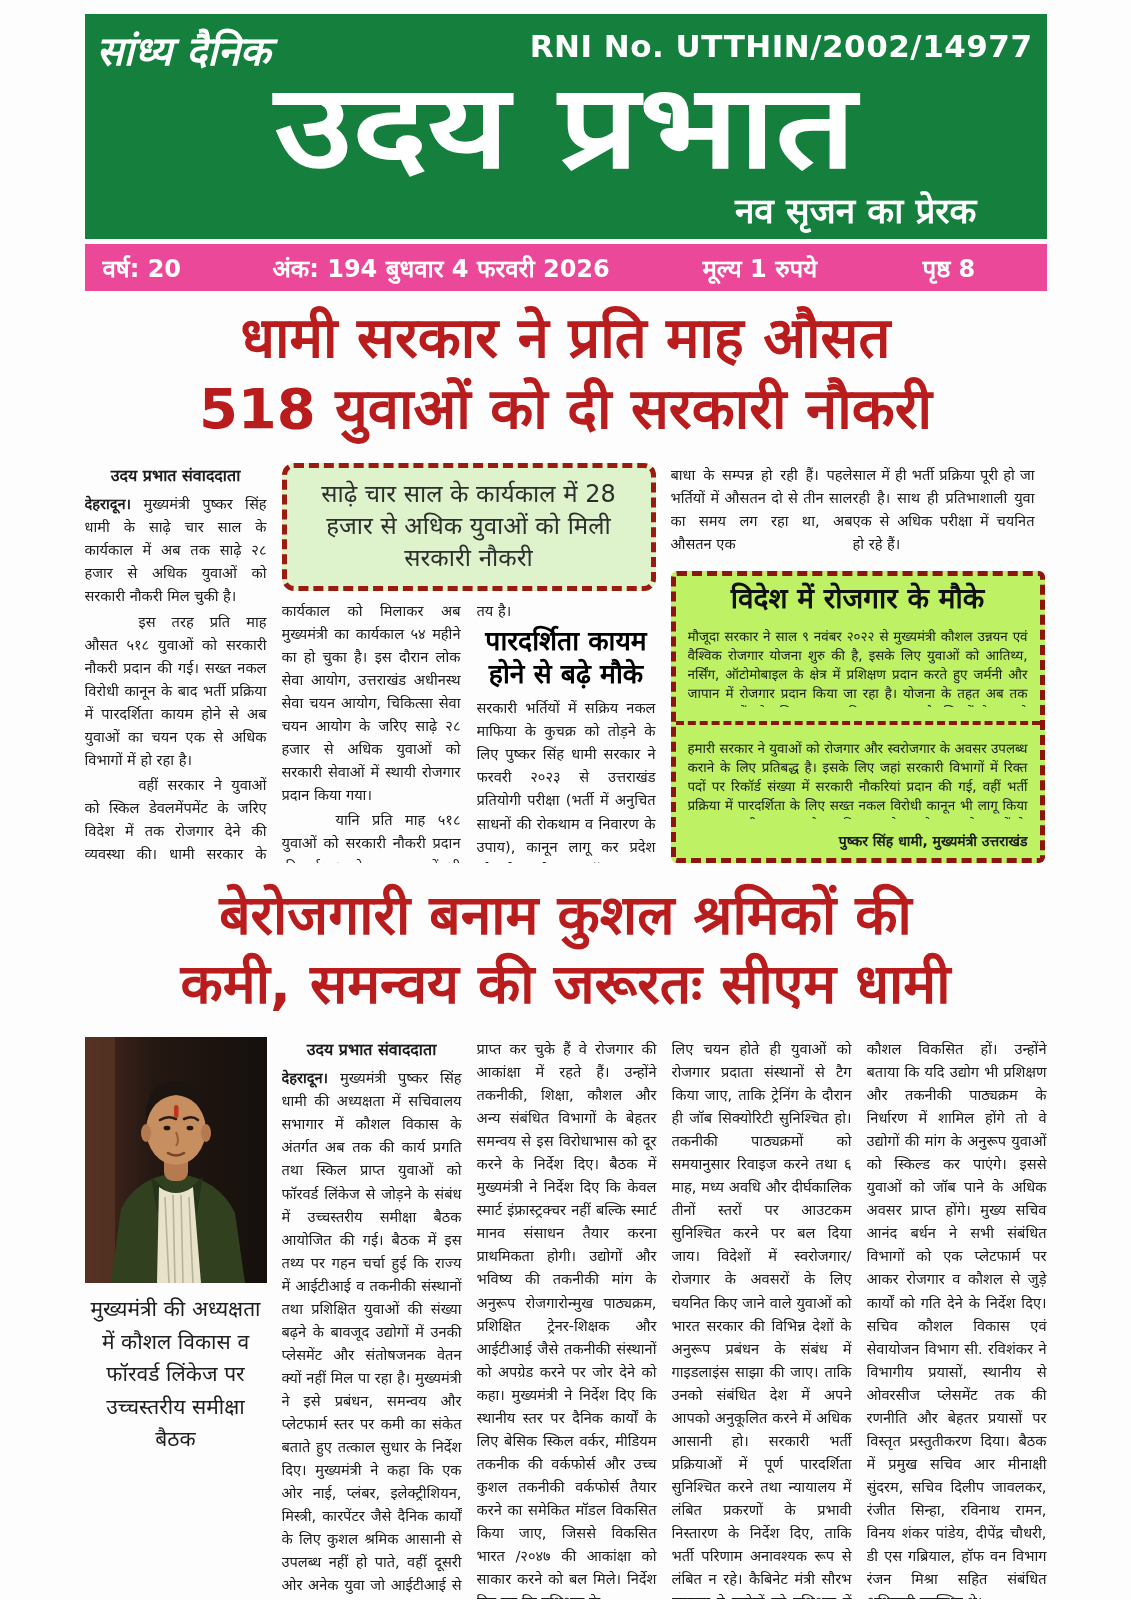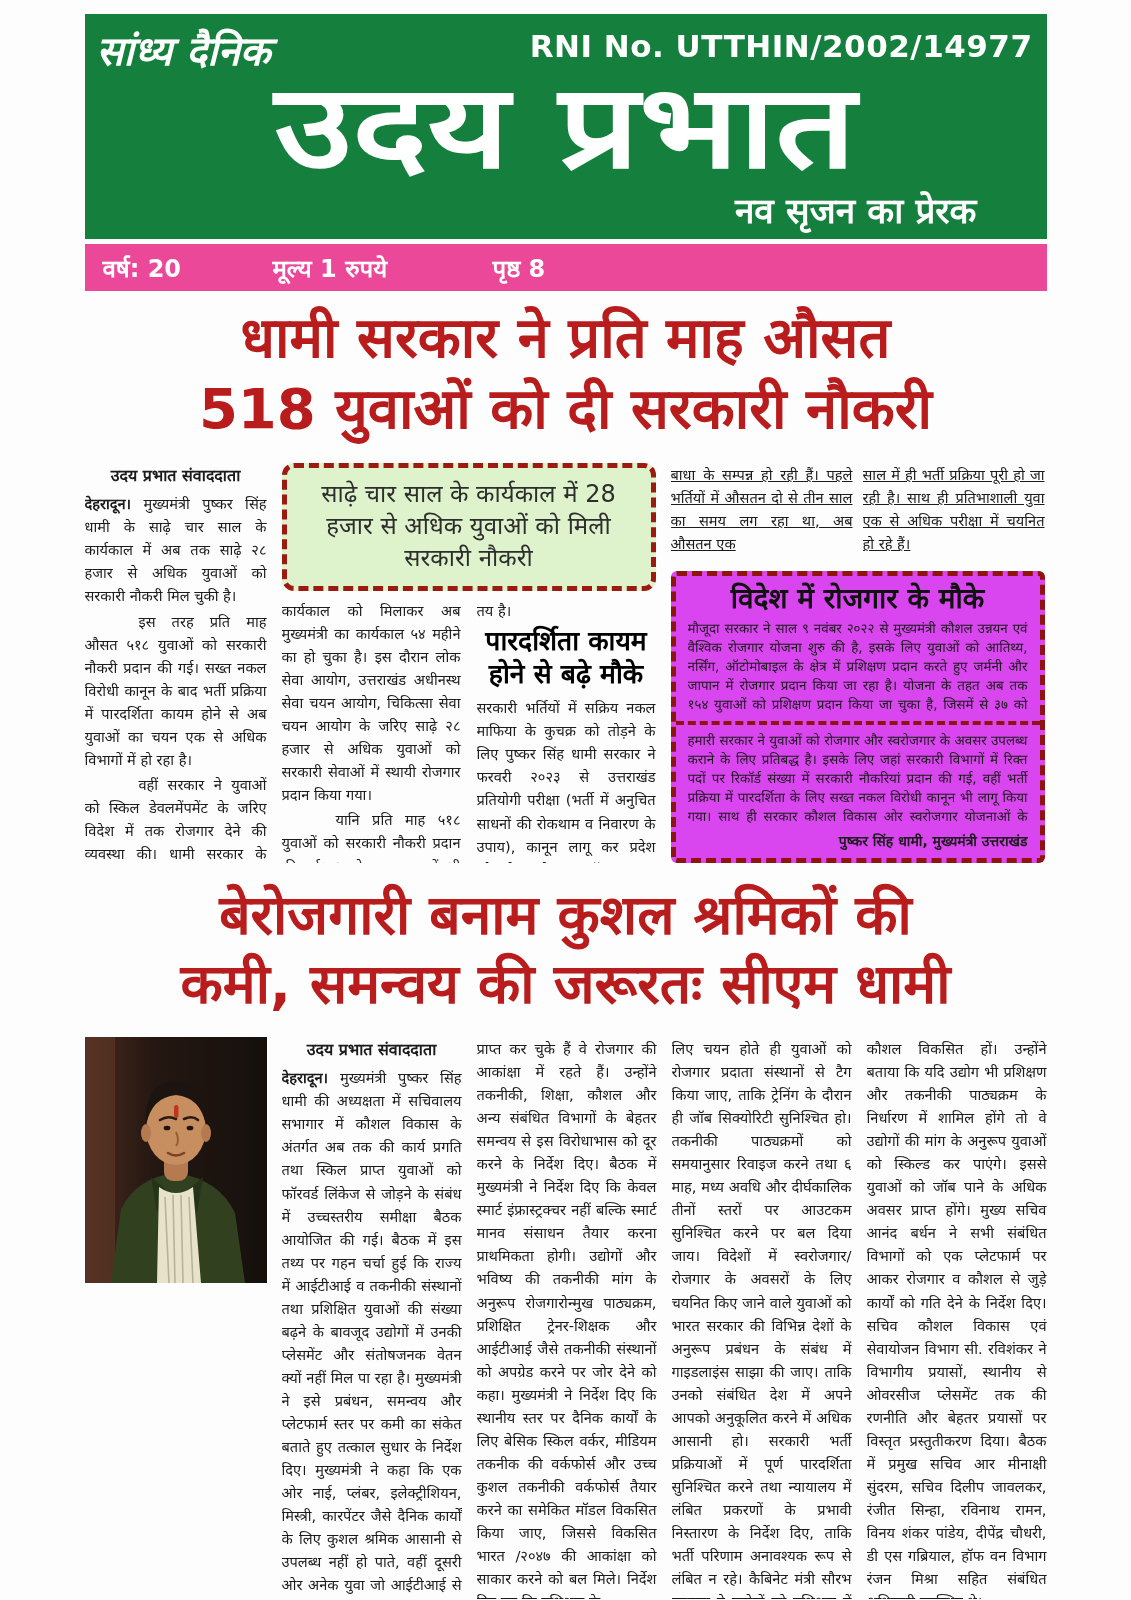--- a/index.html
+++ b/index.html
@@ -41,25 +41,25 @@
   .s1-cols { height:400px; }
   .midarea { width:374px; display:flex; flex-direction:column; }
   .midcols { display:flex; gap:16px; margin-top:8px; flex:1; overflow:hidden; }
   .midcols .txtcol { width:182px; }
 
   .greenbox { background:#def3cc; border:5px dashed #9b1b10; border-radius:12px; height:128px;
               display:flex; align-items:center; justify-content:center; text-align:center;
               font-size:24px; line-height:1.32; color:#2e2e2e; padding:6px 12px; }
 
   .rightarea { width:374px; display:flex; flex-direction:column; }
-  .rightcols { display:flex; gap:10px; height:102px; overflow:hidden;text-decoration:underline; }
+  .rightcols { display:flex; height:102px; overflow:hidden; }
   .rightcols .txtcol { width:182px; }
 
-  .pinkbox { margin-top:6px; flex:1; background:#d946ef; border:5px dashed #8e1410; border-radius:6px;
-             padding:8px 12px 8px 12px; overflow:hidden; display:flex; flex-direction:column; }
+  .pinkbox { margin-top:6px; flex:1; background:#bef264; border:5px dashed #8e1410; border-radius:6px;
+             padding:8px 12px 8px 12px; overflow:hidden; display:flex; flex-direction:column;gap:8px; }
   .pinkbox h3 { text-align:center; font-size:28px; font-weight:bold; color:#111; line-height:1.1; margin-bottom:4px; }
   .pinkbox p { font-size:13.4px; line-height:1.42; text-align:justify; overflow:hidden; }
   .pink-divider { border-top:4px dashed #8e1410; margin:6px -12px 6px -12px; }
   .attribution { margin-top:auto; text-align:right; font-weight:bold; font-size:14px; padding-top:4px; }
 
   .subhead { text-align:center; font-weight:bold; font-size:26.5px; line-height:1.25; margin:2px 0 6px 0; color:#000; }
 
   
   .s2-cols { height:562px; }
   .photo-col { width:182px; }
@@ -75,20 +75,21 @@
 
     <header class="masthead">
       <div class="edition">सांध्य दैनिक</div>
       <div class="rni">RNI No. UTTHIN/2002/14977</div>
       <h1 class="paper-title"><span>उदय प्रभात</span></h1>
       <div class="tagline">नव सृजन का प्रेरक</div>
     </header>
 
     <div class="infobar">
       <span class="ib-year">वर्ष: 20</span>
+      <span class="ib-issue">अंक: 194 बुधवार 4 फरवरी 2026</span>
       <span class="ib-price">मूल्य 1 रुपये</span>
       <span class="ib-pages">पृष्ठ 8</span>
     </div>
 
     <section>
       <h2 class="headline headline-1">
         <span>धामी सरकार ने प्रति माह औसत</span><br>
         <span>518 युवाओं को दी सरकारी नौकरी</span>
       </h2>
 
@@ -169,20 +170,21 @@
               <path d="M61 88 Q58 46 91 44 Q124 46 121 88 Q115 60 91 58 Q67 60 61 88 Z" fill="#1c1410"></path>
               <path d="M75 83 q8 -5 16 -1" stroke="#2a1a12" stroke-width="2.6" fill="none" stroke-linecap="round"></path>
               <path d="M99 82 q8 -4 14 1" stroke="#2a1a12" stroke-width="2.6" fill="none" stroke-linecap="round"></path>
               <ellipse cx="82" cy="91" rx="3.4" ry="2.3" fill="#201410"></ellipse>
               <ellipse cx="105" cy="91" rx="3.4" ry="2.3" fill="#201410"></ellipse>
               <rect x="89" y="68" width="4.5" height="13" rx="2.2" fill="#c1351f"></rect>
               <path d="M91 95 q4 9 0 14" stroke="#93603a" stroke-width="2" fill="none"></path>
               <path d="M83 116 q8 5 16 0" stroke="#7a4326" stroke-width="2.6" fill="none" stroke-linecap="round"></path>
             </svg>
           </div>
+          <div class="caption">मुख्यमंत्री की अध्यक्षता में कौशल विकास व फॉरवर्ड लिंकेज पर उच्चस्तरीय समीक्षा बैठक</div>
         </div>
 
         <div class="txtcol">
           <div class="byline">उदय प्रभात संवाददाता</div>
           <p><b class="dateline">देहरादून।</b> <span>मुख्यमंत्री पुष्कर सिंह धामी की अध्यक्षता में सचिवालय सभागार में कौशल विकास के अंतर्गत अब तक की कार्य प्रगति तथा स्किल प्राप्त युवाओं को फॉरवर्ड लिंकेज से जोड़ने के संबंध में उच्चस्तरीय समीक्षा बैठक आयोजित की गई। बैठक में इस तथ्य पर गहन चर्चा हुई कि राज्य में आईटीआई व तकनीकी संस्थानों तथा प्रशिक्षित युवाओं की संख्या बढ़ने के बावजूद उद्योगों में उनकी प्लेसमेंट और संतोषजनक वेतन क्यों नहीं मिल पा रहा है। मुख्यमंत्री ने इसे प्रबंधन, समन्वय और प्लेटफार्म स्तर पर कमी का संकेत बताते हुए तत्काल सुधार के निर्देश दिए। मुख्यमंत्री ने कहा कि एक ओर नाई, प्लंबर, इलेक्ट्रीशियन, मिस्त्री, कारपेंटर जैसे दैनिक कार्यों के लिए कुशल श्रमिक आसानी से उपलब्ध नहीं हो पाते, वहीं दूसरी ओर अनेक युवा जो आईटीआई से तकनीकी शिक्षा</span></p>
         </div>
 
         <div class="txtcol">
           <p>प्राप्त कर चुके हैं वे रोजगार की आकांक्षा में रहते हैं। उन्होंने तकनीकी, शिक्षा, कौशल और अन्य संबंधित विभागों के बेहतर समन्वय से इस विरोधाभास को दूर करने के निर्देश दिए। बैठक में मुख्यमंत्री ने निर्देश दिए कि केवल स्मार्ट इंफ्रास्ट्रक्चर नहीं बल्कि स्मार्ट मानव संसाधन तैयार करना प्राथमिकता होगी। उद्योगों और भविष्य की तकनीकी मांग के अनुरूप रोजगारोन्मुख पाठ्यक्रम, प्रशिक्षित ट्रेनर-शिक्षक और आईटीआई जैसे तकनीकी संस्थानों को अपग्रेड करने पर जोर देने को कहा। मुख्यमंत्री ने निर्देश दिए कि स्थानीय स्तर पर दैनिक कार्यों के लिए बेसिक स्किल वर्कर, मीडियम तकनीक की वर्कफोर्स और उच्च कुशल तकनीकी वर्कफोर्स तैयार करने का समेकित मॉडल विकसित किया जाए, जिससे विकसित भारत /२०४७ की आकांक्षा को साकार करने को बल मिले। निर्देश दिए गए कि प्रशिक्षण के</p>
         </div>

